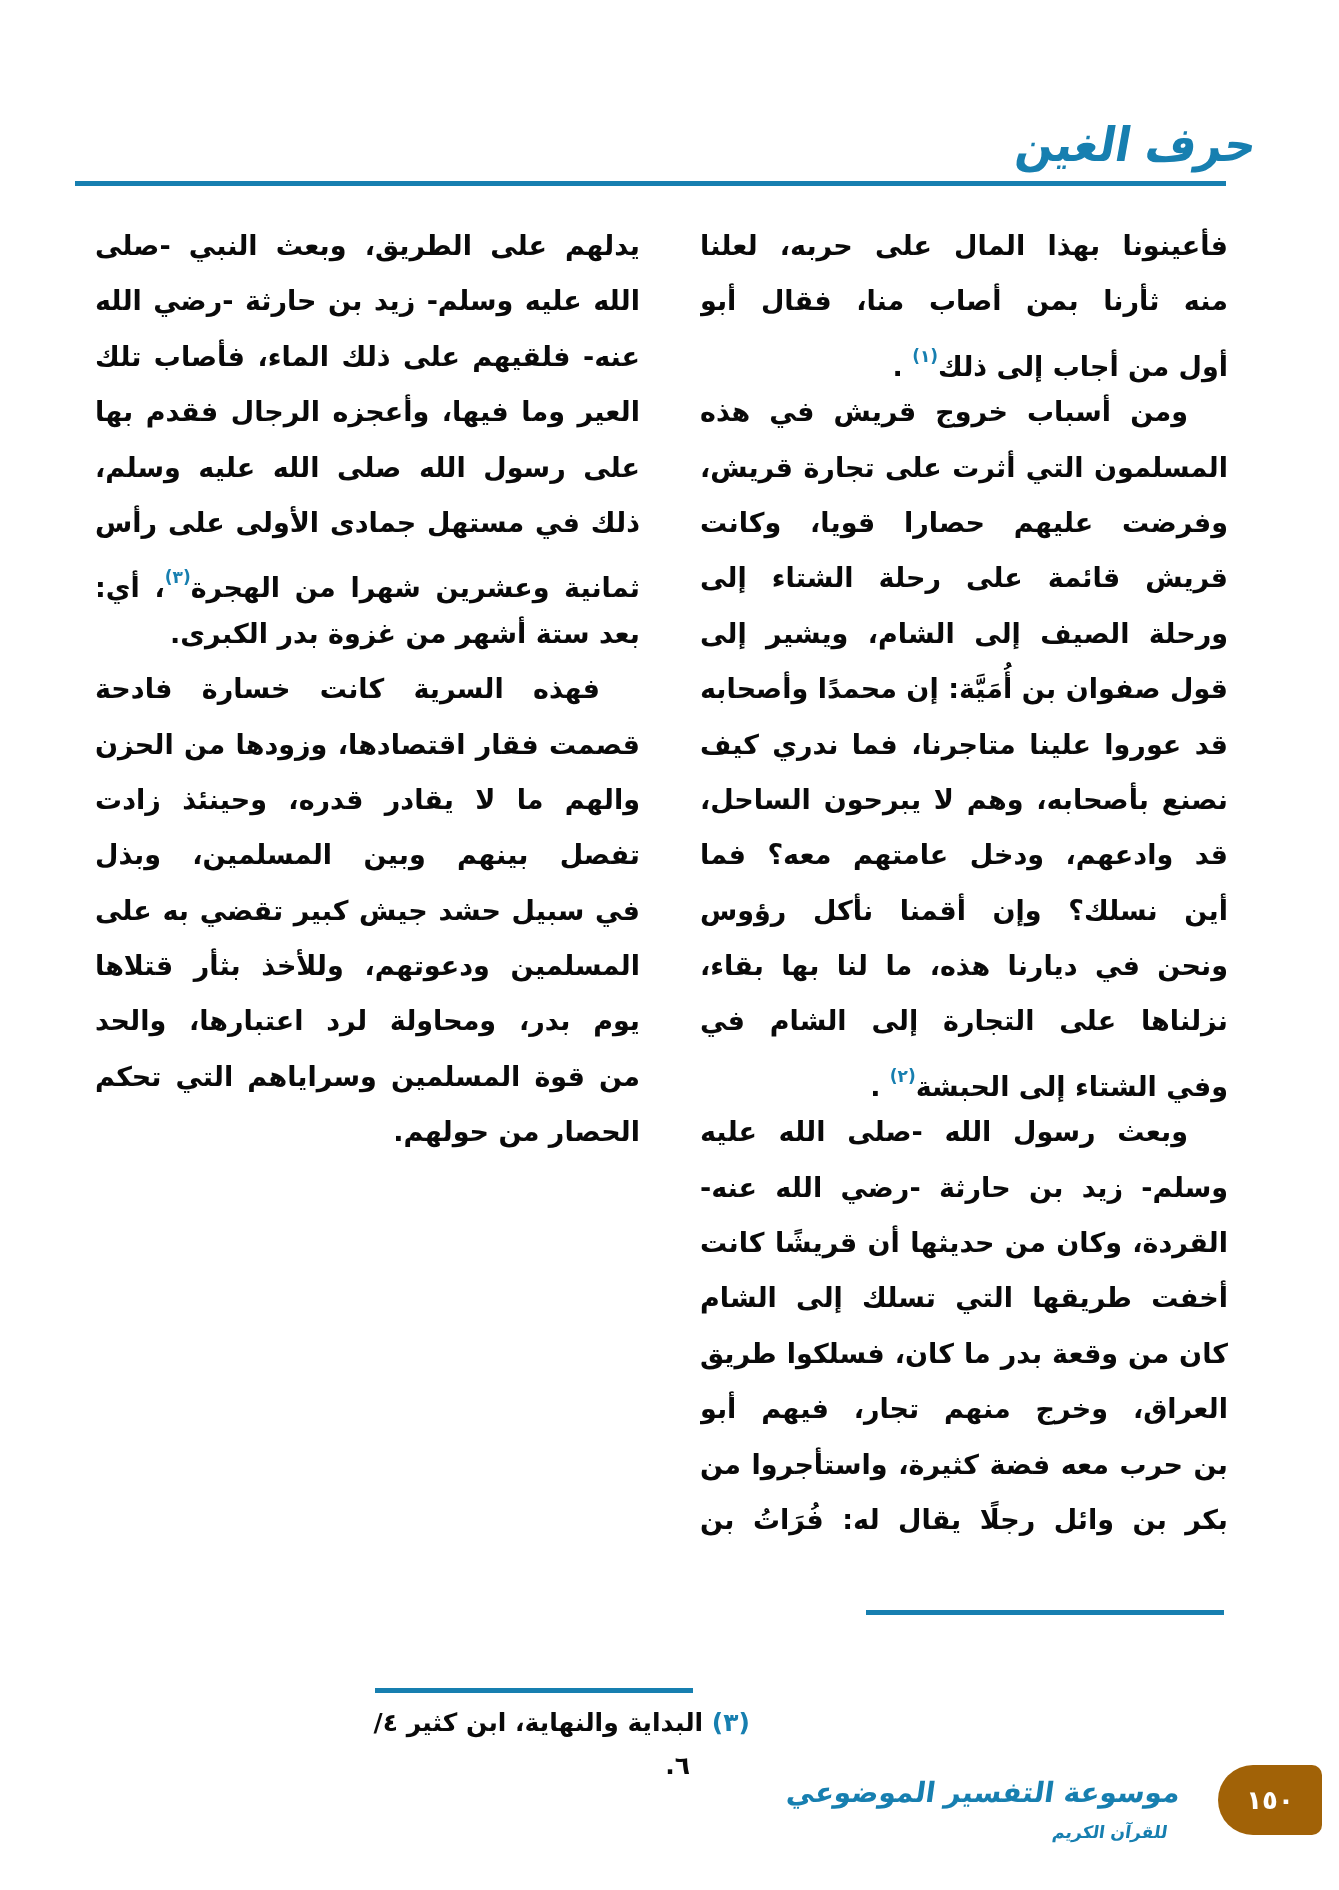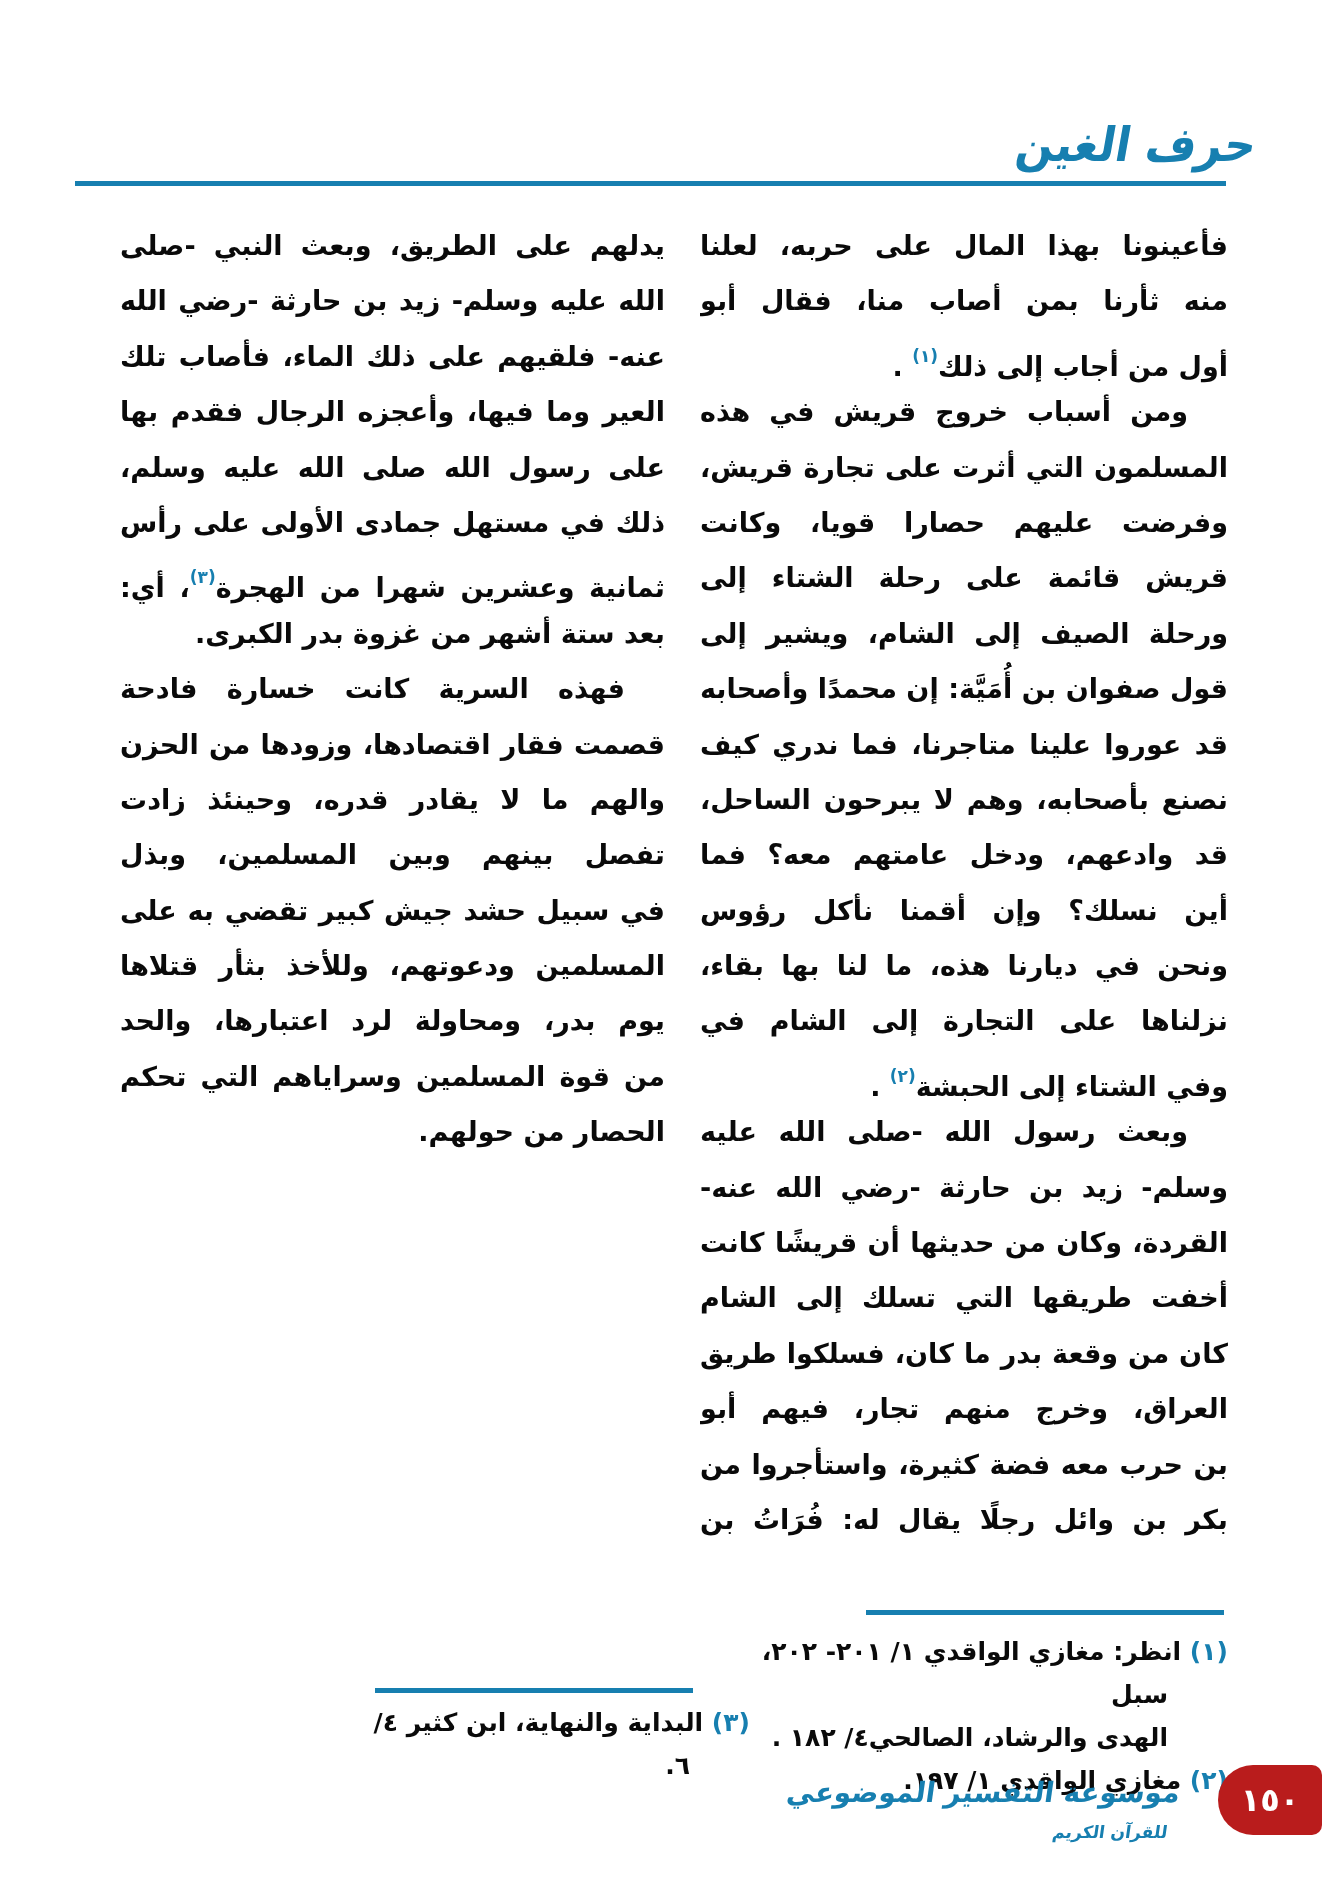--- a/index.html
+++ b/index.html
@@ -27,21 +27,21 @@
     position:absolute;
     left:75px;top:181px;width:1151px;height:5px;
     background:#177fb0;
   }
   
   .col{
     position:absolute;top:218px;
     font-size:27px;font-weight:700;
   }
   .col-right{left:700px;width:528px;}
-  .col-left{left:95px;width:545px;margin-left:25px;}
+  .col-left{left:95px;width:545px;}
   .line{
     height:55.4px;line-height:55.4px;
     overflow:hidden;
     text-align:justify;
     text-align-last:justify;
     -moz-text-align-last:justify;
     white-space:normal;
   }
   .line.last{text-align-last:right;-moz-text-align-last:right;}
   .line.indent{padding-right:40px;}
@@ -84,25 +84,25 @@
     left:1040px;top:1822px;width:140px;
     color:#177fb0;
     font-size:17px;font-weight:700;
     text-align:center;
     transform:skewX(-8deg);
     white-space:nowrap;
   }
   .page-badge{
     position:absolute;
     left:1218px;top:1765px;width:104px;height:70px;
-    background:#b91c1c;
+    background:#a16207;
     border-top-left-radius:35px;border-bottom-left-radius:35px;
     border-top-right-radius:10px;border-bottom-right-radius:10px;
     color:#ffffff;
-    font-size:32px;font-weight:700;
+    font-size:26px;font-weight:700;
     line-height:70px;text-align:center;
     letter-spacing:3px;
   }
 </style>
 </head>
 <body>
 
 <div class="page">
 
   <div class="chapter-title">حرف الغين</div>
@@ -150,24 +150,20 @@
       <div class="line"><span>في سبيل حشد جيش كبير تقضي به على</span></div>
       <div class="line"><span>المسلمين ودعوتهم، وللأخذ بثأر قتلاها</span></div>
       <div class="line"><span>يوم بدر، ومحاولة لرد اعتبارها، والحد</span></div>
       <div class="line"><span>من قوة المسلمين وسراياهم التي تحكم</span></div>
       <div class="line last"><span>الحصار من حولهم.</span></div>
     </section>
 
   <div class="fn-sep fn-sep-right"></div>
   <div class="fn-sep fn-sep-left"></div>
 
-  <div class="fn-block fn-block-right" id="fn-right">
-      <div class="fn-entry"><span class="fn-marker">(١) </span><span>انظر: مغازي الواقدي ١/ ٢٠١- ٢٠٢، سبل</span><br><span>الهدى والرشاد، الصالحي٤/ ١٨٢ .</span></div>
-      <div class="fn-entry"><span class="fn-marker">(٢) </span><span>مغازي الواقدي ١/ ١٩٧.</span></div>
-    </div>
   <div class="fn-block fn-block-left" id="fn-left">
       <div class="fn-entry"><span class="fn-marker">(٣) </span><span>البداية والنهاية، ابن كثير ٤/ ٦.</span></div>
     </div>
 
   <div class="logo-main">موسوعة التفسير الموضوعي</div>
   <div class="logo-sub">للقرآن الكريم</div>
 
   <div class="page-badge">
     <span>١٥٠</span>
   </div>

